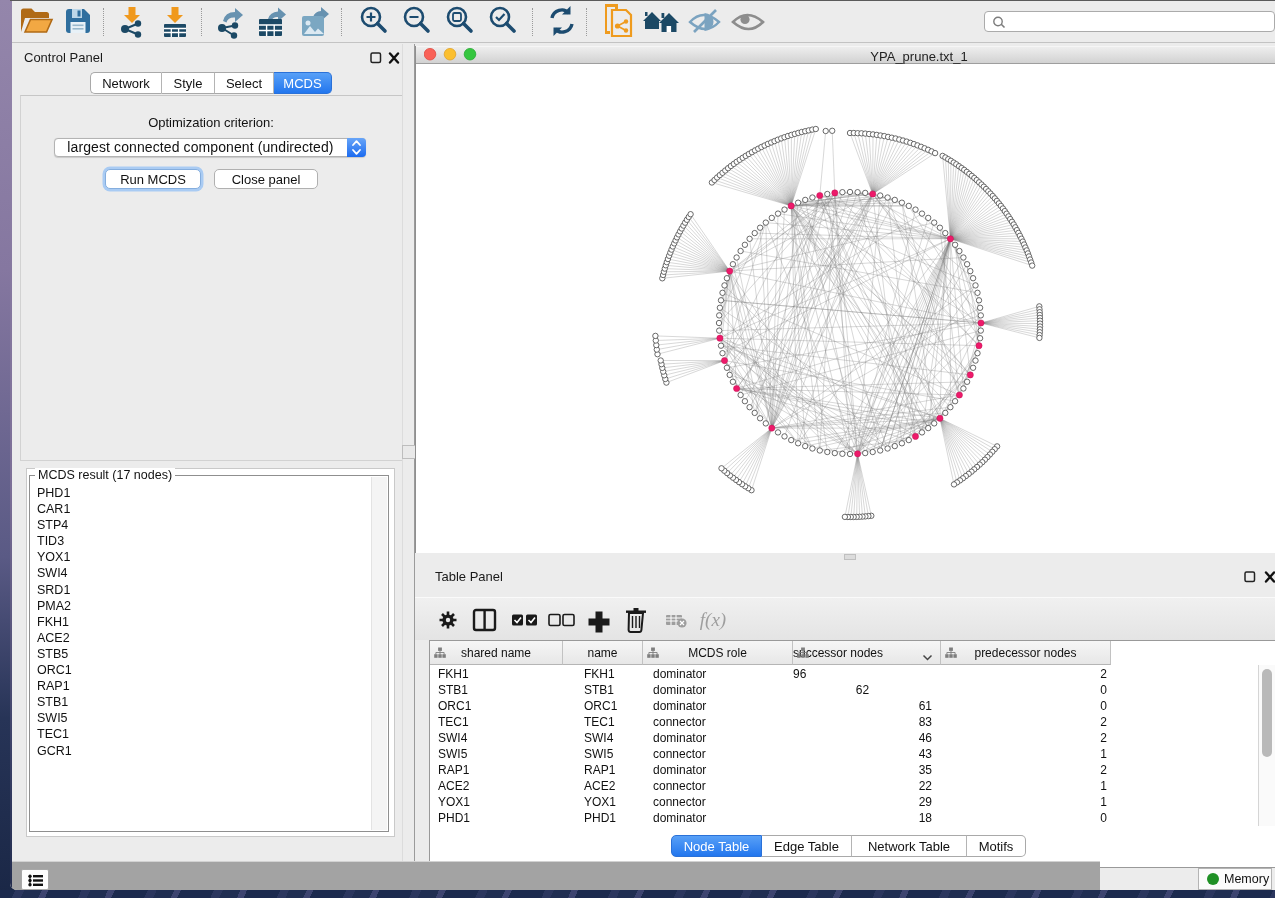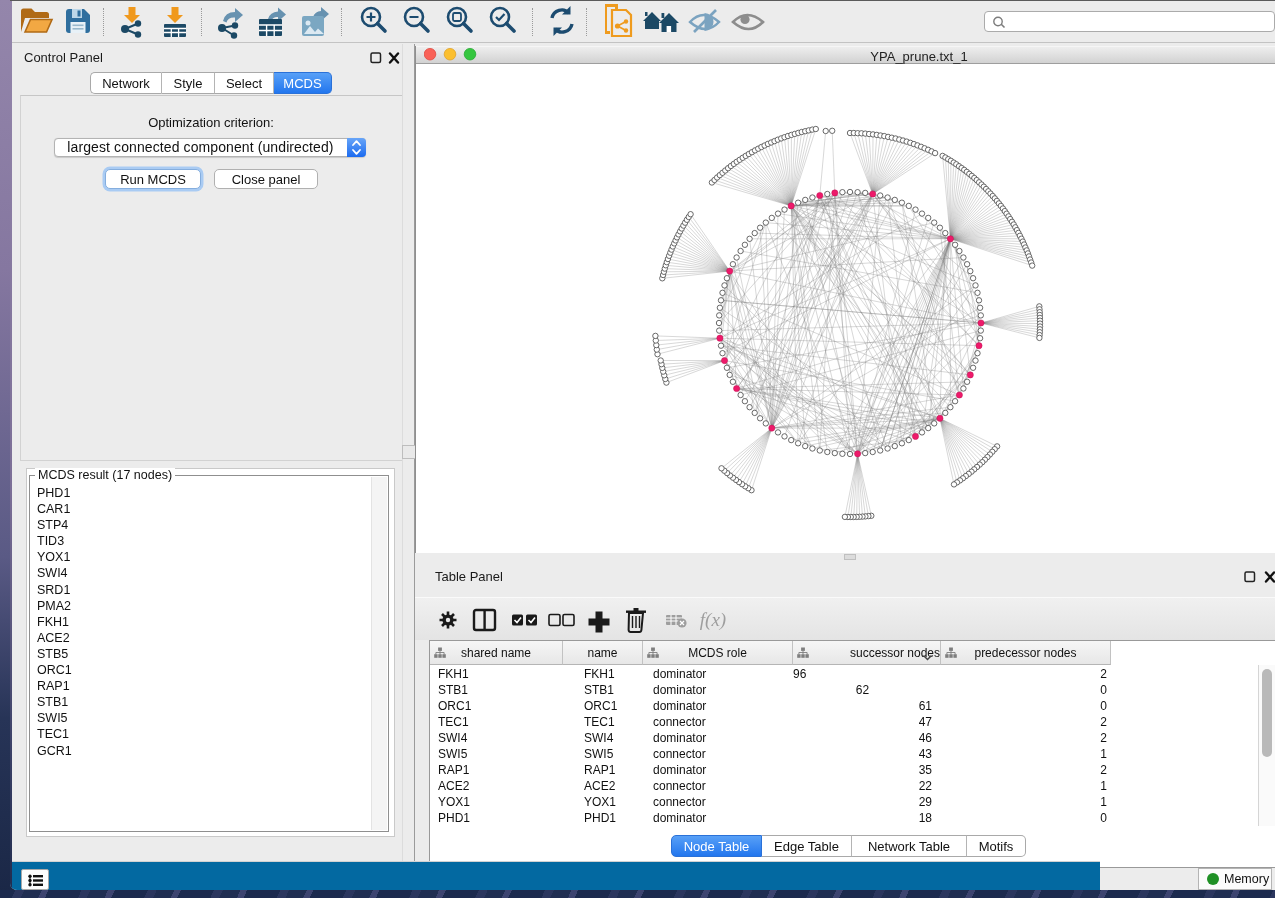--- a/index.html
+++ b/index.html
@@ -537,21 +537,21 @@
         <div class="abs" style="left:133px;top:0;width:80px;height:24px;background:linear-gradient(#f6f6f6,#e7e7e7);border-right:1px solid #c2c2c2;border-bottom:1px solid #b5b5b5;line-height:24px;text-align:center">name</div>
         <div class="abs" style="left:213px;top:0;width:150px;height:24px;background:linear-gradient(#f6f6f6,#e7e7e7);border-right:1px solid #c2c2c2;border-bottom:1px solid #b5b5b5;line-height:24px;text-align:center"><span style="position:absolute;left:4px;top:6px;line-height:normal"><svg width="12" height="12" viewBox="0 0 12 12">
               <g fill="#7e7e7e">
                 <rect x="4.1" y="0.5" width="3.8" height="3.4"></rect>
                 <rect x="0.2" y="7.2" width="3.4" height="3.6"></rect>
                 <rect x="4.3" y="7.2" width="3.4" height="3.6"></rect>
                 <rect x="8.4" y="7.2" width="3.4" height="3.6"></rect>
                 <path d="M6 3.9 v1.6 M1.9 7.2 V5.5 h8.2 v1.7 M6 5.5 v1.7" stroke="#7e7e7e" stroke-width="0.9" fill="none"></path>
               </g>
             </svg></span>MCDS role</div>
-        <div class="abs" style="left:363px;top:0;width:148px;height:24px;background:linear-gradient(#f6f6f6,#e7e7e7);border-right:1px solid #c2c2c2;border-bottom:1px solid #b5b5b5;line-height:24px;text-align:right"><span style="position:absolute;left:4px;top:6px;line-height:normal"><svg width="12" height="12" viewBox="0 0 12 12">
+        <div class="abs" style="left:363px;top:0;width:148px;height:24px;background:linear-gradient(#f6f6f6,#e7e7e7);border-right:1px solid #c2c2c2;border-bottom:1px solid #b5b5b5;line-height:24px;text-align:left"><span style="position:absolute;left:4px;top:6px;line-height:normal"><svg width="12" height="12" viewBox="0 0 12 12">
               <g fill="#7e7e7e">
                 <rect x="4.1" y="0.5" width="3.8" height="3.4"></rect>
                 <rect x="0.2" y="7.2" width="3.4" height="3.6"></rect>
                 <rect x="4.3" y="7.2" width="3.4" height="3.6"></rect>
                 <rect x="8.4" y="7.2" width="3.4" height="3.6"></rect>
                 <path d="M6 3.9 v1.6 M1.9 7.2 V5.5 h8.2 v1.7 M6 5.5 v1.7" stroke="#7e7e7e" stroke-width="0.9" fill="none"></path>
               </g>
             </svg></span>successor nodes<span style="position:absolute;left:129px;top:9px;line-height:normal"><svg width="11" height="7" viewBox="0 0 11 7">
               <path d="M1.5 1.5 L5.5 5.5 L9.5 1.5" fill="none" stroke="#444" stroke-width="1.5"></path>
             </svg></span></div>
@@ -585,21 +585,21 @@
             <td style="width:133px;padding-left:8px">ORC1</td>
             <td style="width:80px;padding-left:21px">ORC1</td>
             <td style="width:150px;padding-left:10px">dominator</td>
             <td style="width:148px;text-align:right;padding-right:9px">61</td>
             <td style="width:170px;text-align:right;padding-right:4px">0</td>
           </tr>
           <tr>
             <td style="width:133px;padding-left:8px">TEC1</td>
             <td style="width:80px;padding-left:21px">TEC1</td>
             <td style="width:150px;padding-left:10px">connector</td>
-            <td style="width:148px;text-align:right;padding-right:9px">47</td>
+            <td style="width:148px;text-align:right;padding-right:9px">83</td>
             <td style="width:170px;text-align:right;padding-right:4px">2</td>
           </tr>
           <tr>
             <td style="width:133px;padding-left:8px">SWI4</td>
             <td style="width:80px;padding-left:21px">SWI4</td>
             <td style="width:150px;padding-left:10px">dominator</td>
             <td style="width:148px;text-align:right;padding-right:9px">46</td>
             <td style="width:170px;text-align:right;padding-right:4px">2</td>
           </tr>
           <tr>
@@ -642,21 +642,21 @@
       <div class="abs" style="right:0;top:24px;width:17px;height:161px;background:#fafafa;border-left:1px solid #d5d5d5"></div>
       <div class="abs" style="right:3px;top:28px;width:10px;height:88px;background:#b9b9b9;border-radius:5px"></div>
     </div>
 <div class="seg" style="left:661px;top:834px">
 <div class="s sel" style="width:91px">Node Table</div>
 <div class="s" style="width:90px">Edge Table</div>
 <div class="s" style="width:115px">Network Table</div>
 <div class="s" style="width:59px">Motifs</div>
     </div>
 
-<div class="abs" style="left:0;top:860px;width:1090px;height:30px;background:#0369a1;border-top:1px solid #d2d2d2">
+<div class="abs" style="left:0;top:860px;width:1090px;height:30px;background:#a3a3a3;border-top:1px solid #d2d2d2">
 <div class="abs" style="left:11px;top:7px;width:28px;height:21px;background:#fdfdfd;border:1px solid #a8a8a8;border-radius:2px">
 <svg style="position:absolute;left:6px;top:4px" width="15" height="13" viewBox="0 0 15 13">
 <g fill="#111">
             <circle cx="2" cy="2.2" r="1.7"></circle>
             <circle cx="2" cy="6.5" r="1.7"></circle>
             <circle cx="2" cy="10.8" r="1.7"></circle>
 <rect x="5" y="1" width="10" height="2.4"></rect>
             <rect x="5" y="5.3" width="10" height="2.4"></rect>
             <rect x="5" y="9.6" width="10" height="2.4"></rect>
 <path d="M2 2.2 V10.8" stroke="#111" stroke-width="1"></path>

